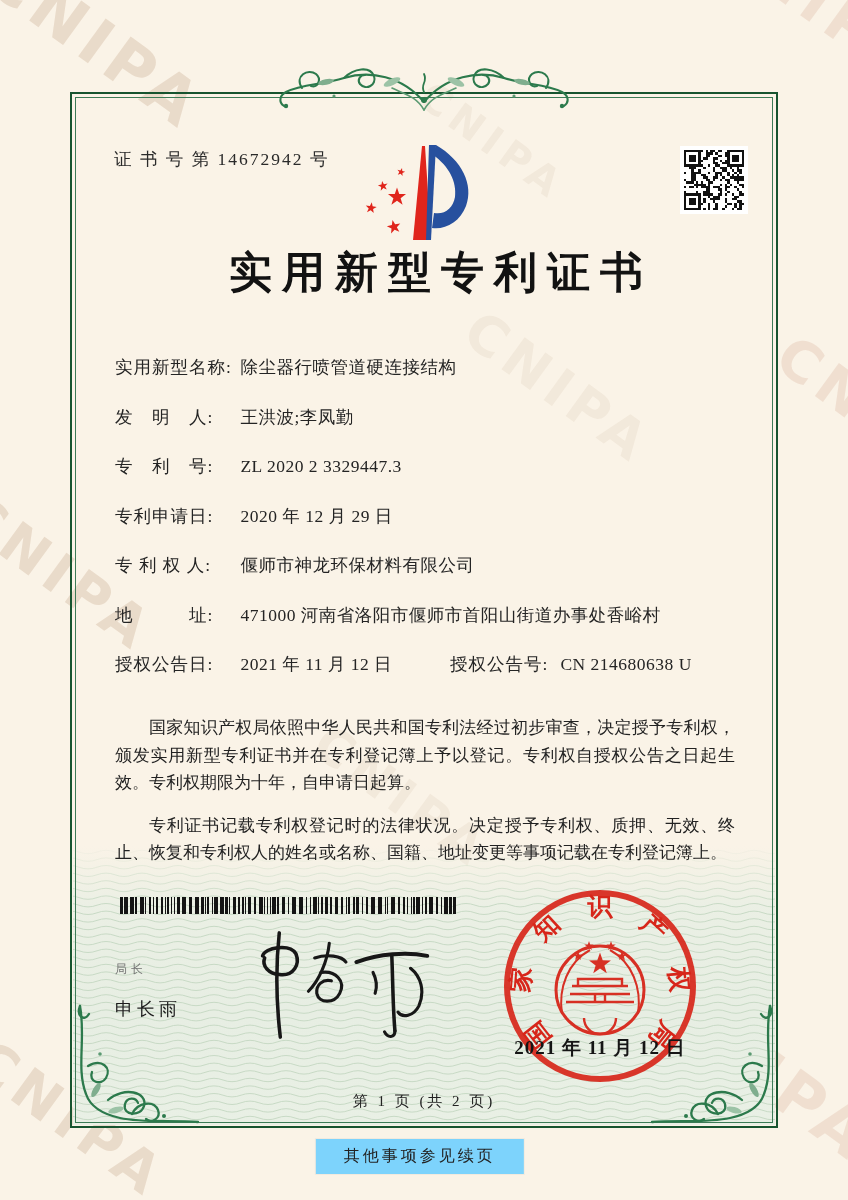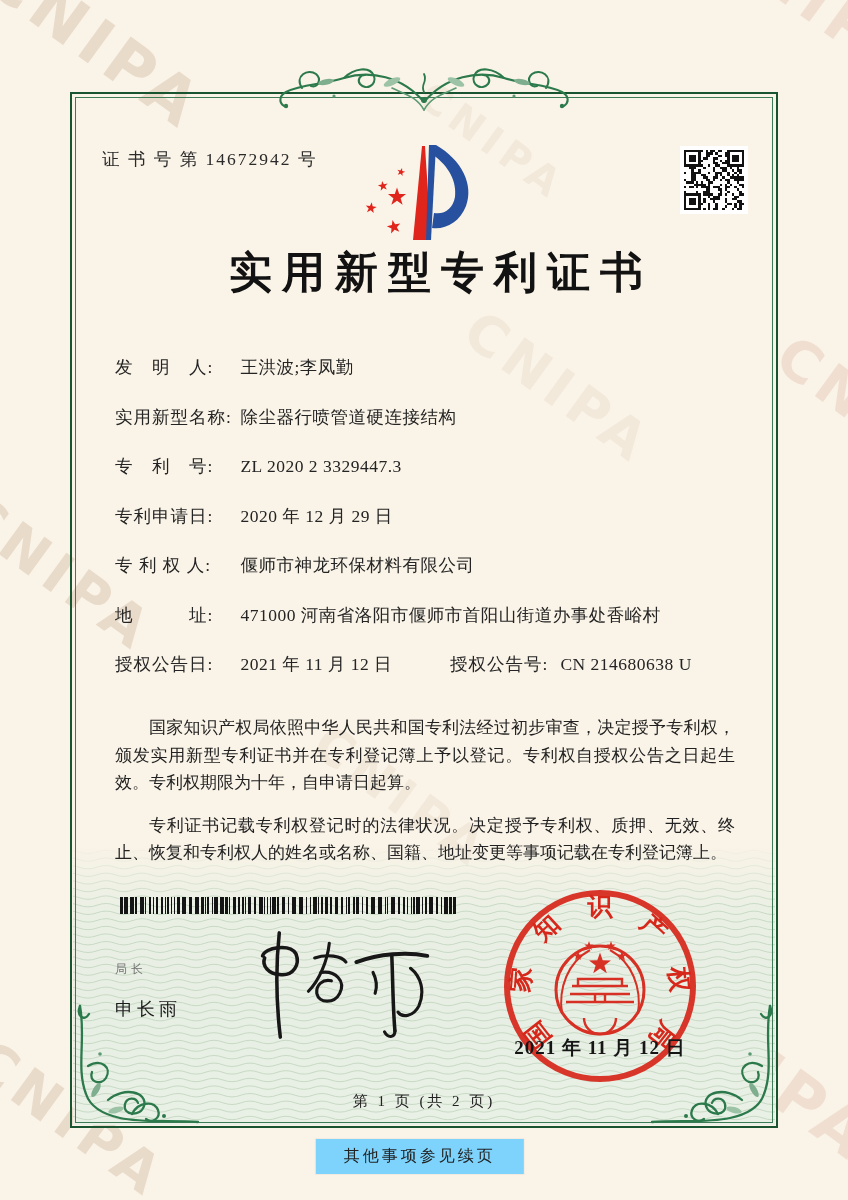--- a/index.html
+++ b/index.html
@@ -33,21 +33,21 @@
   .band{
     position:absolute;left:73px;top:846px;width:702px;height:279px;
     background:linear-gradient(180deg,rgba(232,239,228,0) 0%,rgba(232,239,228,.85) 22%,#e7eee3 60%,#e9f0e5 100%);
   }
   .band svg{position:absolute;left:0;top:0}
 
   .flourish-top{position:absolute;left:274px;top:62px;width:300px;height:64px}
   .flourish-bl{position:absolute;left:72px;top:1002px;width:140px;height:124px}
   .flourish-br{position:absolute;right:70px;top:1002px;width:140px;height:124px;transform:scaleX(-1)}
 
-  .cert-no{position:absolute;left:102px;top:147px;font-size:17.5px;letter-spacing:2px;color:#2a2a2a}
+  .cert-no{position:absolute;left:114px;top:147px;font-size:17.5px;letter-spacing:2px;color:#2a2a2a}
   .qr{position:absolute;left:680px;top:146px;width:68px;height:68px;background:#ffffff}
   .logo{position:absolute;left:356px;top:138px;width:130px;height:110px}
 
   .title{
     position:absolute;left:12px;top:244px;width:848px;text-align:center;
     font-size:43px;font-weight:bold;letter-spacing:10px;text-indent:10px;color:#121212;
   }
 
   .fields{position:absolute;left:115px;top:356px;width:648px;font-size:17.5px;color:#242424}
   .frow{margin-bottom:26.5px;line-height:23px;position:relative}
@@ -492,26 +492,26 @@
   <use href="#star5" transform="translate(38,89) scale(0.72) rotate(-12)" fill="#e0251c"></use>
   <path d="M66,8 L69,8 L75,102 L57,102 Z" fill="#e0251c"></path>
   <path d="M73,7 L80,7 L75,102 L70,102 Z" fill="#27509e"></path>
   <path d="M80,7 C106,22 118,47 110,68 C104,84 89,92 76,90 L78,75 C89,77 97,70 99,59 C101,44 93,28 77,17 Z" fill="#27509e"></path>
 </svg>
 
 <div class="title">实用新型专利证书</div>
 
 <div class="fields">
   <div class="frow">
+    <span class="flabel">实用新型名称:</span>
+    <span class="fvalue">除尘器行喷管道硬连接结构</span>
+  </div>
+  <div class="frow">
     <span class="flabel">发　明　人:</span>
     <span class="fvalue">王洪波;李凤勤</span>
-  </div>
-  <div class="frow">
-    <span class="flabel">实用新型名称:</span>
-    <span class="fvalue">除尘器行喷管道硬连接结构</span>
   </div>
   <div class="frow">
     <span class="flabel">专　利　号:</span>
     <span class="fvalue">ZL 2020 2 3329447.3</span>
   </div>
   <div class="frow">
     <span class="flabel">专利申请日:</span>
     <span class="fvalue">2020 年 12 月 29 日</span>
   </div>
   <div class="frow">

